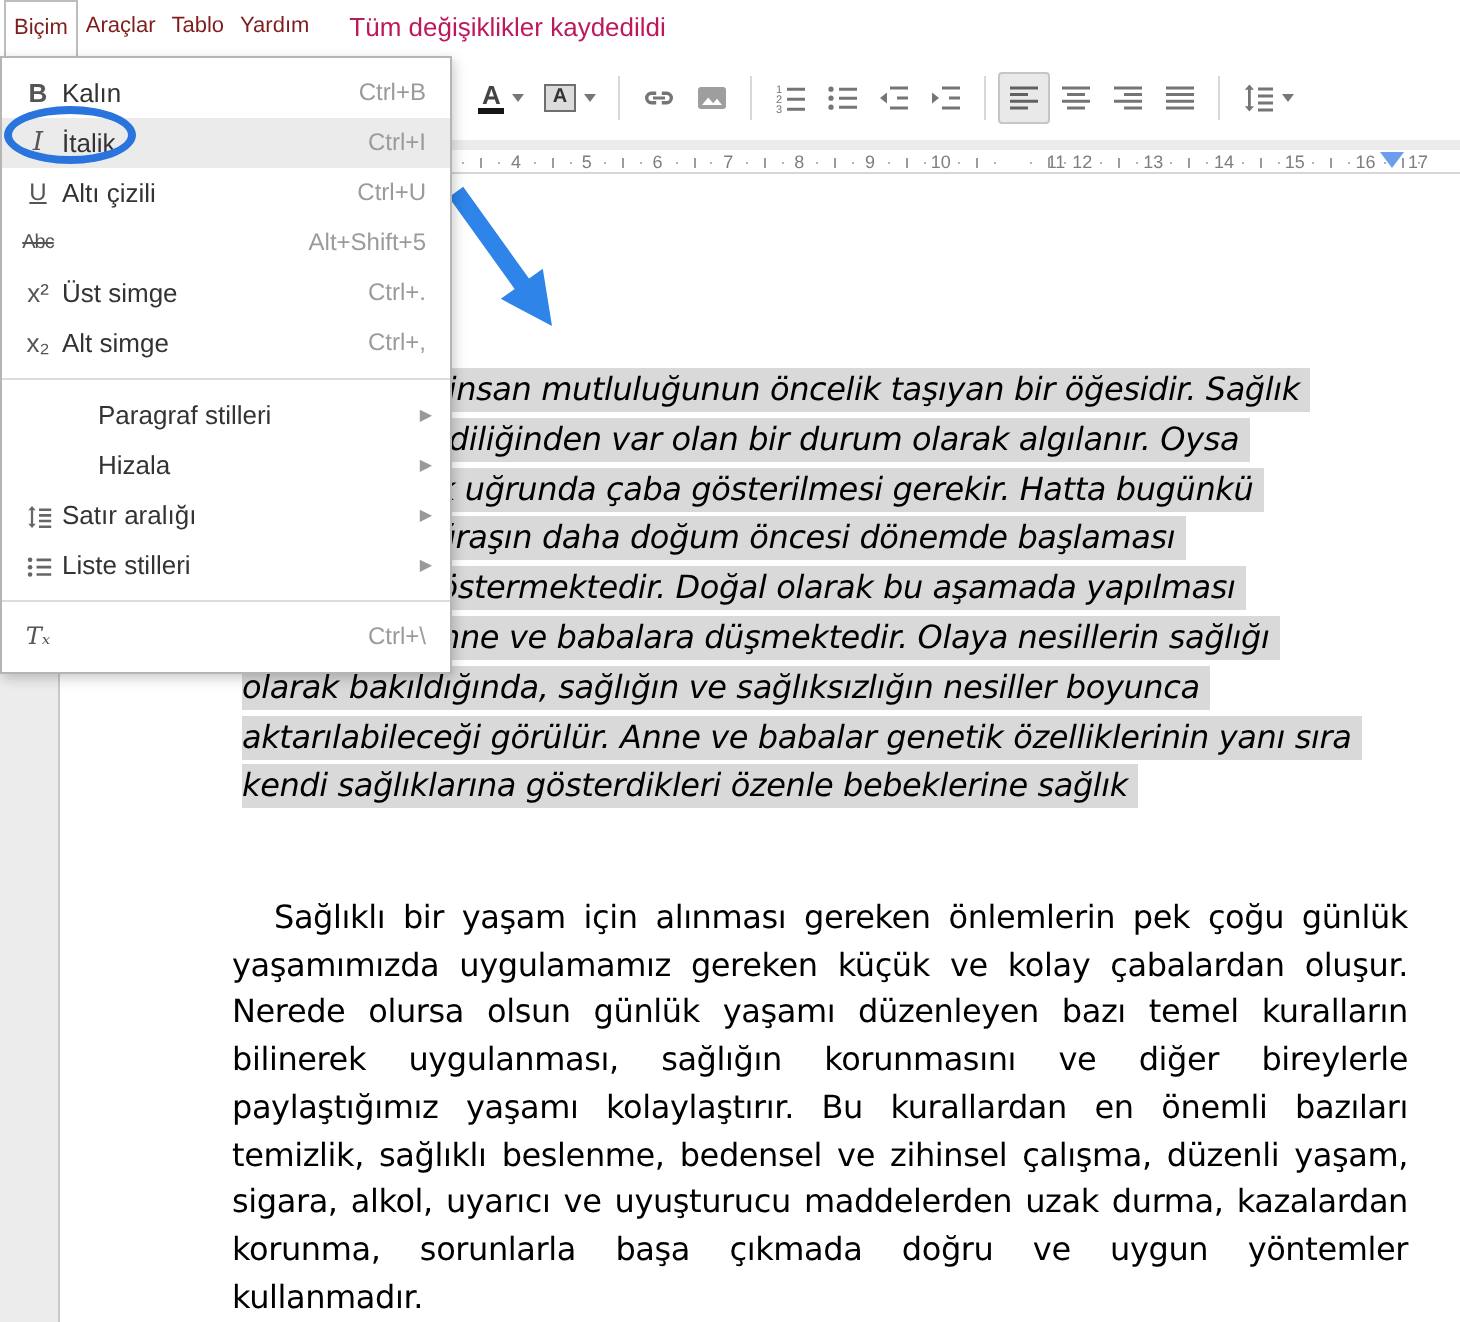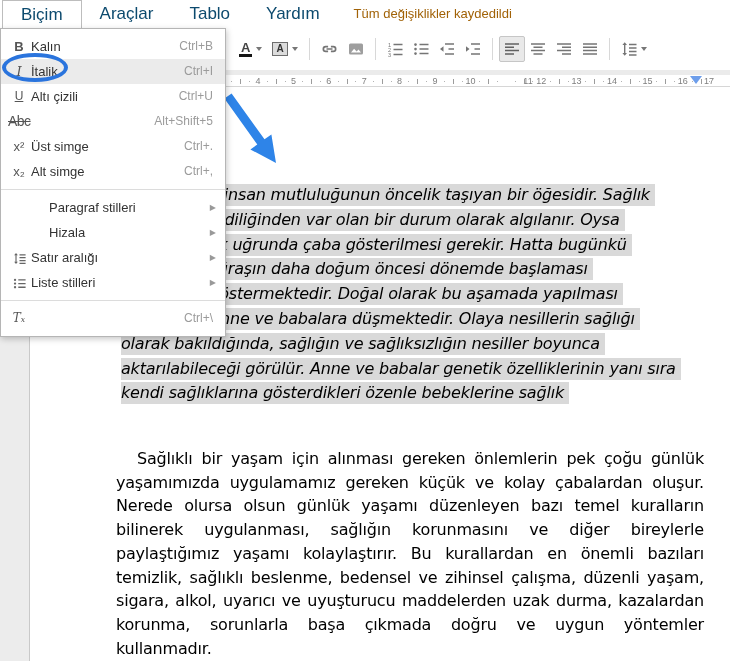--- a/index.html
+++ b/index.html
@@ -1,23 +1,23 @@
 <!DOCTYPE html>
 <html><head>
 <meta charset="utf-8">
 <style>
   * { margin:0; padding:0; box-sizing:border-box; }
   html,body { width:730px; height:661px; overflow:hidden; background:#fff;
               font-family:"Liberation Sans", sans-serif; }
 
   
   #menubar { position:absolute; left:0; top:0; width:730px; height:28px; background:#fff; display:flex; align-items:stretch; padding-left:2px; z-index:30; }
-  .mb-item { font-size:17px; color:#0c4a6e; line-height:27px; padding:0 18px; cursor:default; }
+  .mb-item { font-size:11px; color:#7f1d1d; line-height:27px; padding:0 4px; cursor:default; }
   .mb-item.active { background:#fff; border:1px solid #bdbdbd; border-bottom:none; position:relative; z-index:32; }
-  #save-status { font-size:13px; color:#a16207; line-height:27px; margin-left:16px; }
+  #save-status { font-size:13px; color:#be185d; line-height:27px; margin-left:16px; }
 
   
   #toolbar { position:absolute; left:0; top:28px; width:730px; height:42px; background:#fff; display:flex; align-items:center; padding-left:234px; }
   .tbtn { height:26px; display:flex; align-items:center; padding:0 4px; border:1px solid transparent; border-radius:2px; }
   .tbtn.active { background:#e9e9e9; border-color:#c6c6c6; }
   .caret { width:0; height:0; border-left:3.5px solid transparent; border-right:3.5px solid transparent; border-top:4px solid #777; margin-left:4px; }
   .tsep { width:1px; height:22px; background:#d8d8d8; margin:0 6px; }
   .tcA { font-weight:bold; font-size:13px; color:#444; border-bottom:3px solid #151515; padding:0 2px; line-height:13px; }
   .hlA { font-weight:bold; font-size:10px; color:#333; background:#dcdcdc; border:1.5px solid #6e6e6e; padding:1px 3px; line-height:10px; }
   .tbtn svg { display:block; }
@@ -46,21 +46,21 @@
 
   
   #format-menu { position:absolute; left:0; top:28px; width:226px; background:#fff; border:1px solid #b5b5b5; box-shadow:1px 2px 6px rgba(0,0,0,.22); padding:5px 0; z-index:31; }
   .mi { position:relative; height:25px; cursor:default; }
   .mi.hlrow { background:#ebebeb; }
   .mi .ico { position:absolute; left:7px; top:0; width:22px; line-height:25px; text-align:center; color:#555; font-size:13px; }
   .mi .ico svg { vertical-align:middle; }
   .ico.b { font-weight:bold; }
   .ico.i { font-style:italic; font-family:"DejaVu Serif", serif; }
   .ico.u { text-decoration:underline; font-size:12px; }
-  .ico.st { font-size:14px; text-decoration:line-through; letter-spacing:-0.5px; }
+  .ico.st { font-size:10px; text-decoration:line-through; letter-spacing:-0.5px; }
   .ico.tx { font-style:italic; font-family:"DejaVu Serif", serif; font-size:12px; }
   .mi .lbl { display:block; margin-left:30px; font-size:13px; color:#333; line-height:25px; }
   .mi .lbl.noicon { margin-left:48px; }
   .mi .sc { position:absolute; right:12px; top:0; line-height:25px; font-size:12px; color:#9b9b9b; }
   .mi .sub { position:absolute; right:9px; top:0; line-height:25px; font-size:8px; color:#999; }
   .msep { height:1px; background:#dcdcdc; margin:5px 0; }
 
   
   #circle-annotation { position:absolute; left:2px; top:53px; width:66px; height:29px; border:4px solid #2a74dd; border-radius:50%; z-index:40; }
   #arrow-annotation { position:absolute; left:219px; top:90px; z-index:5; }

